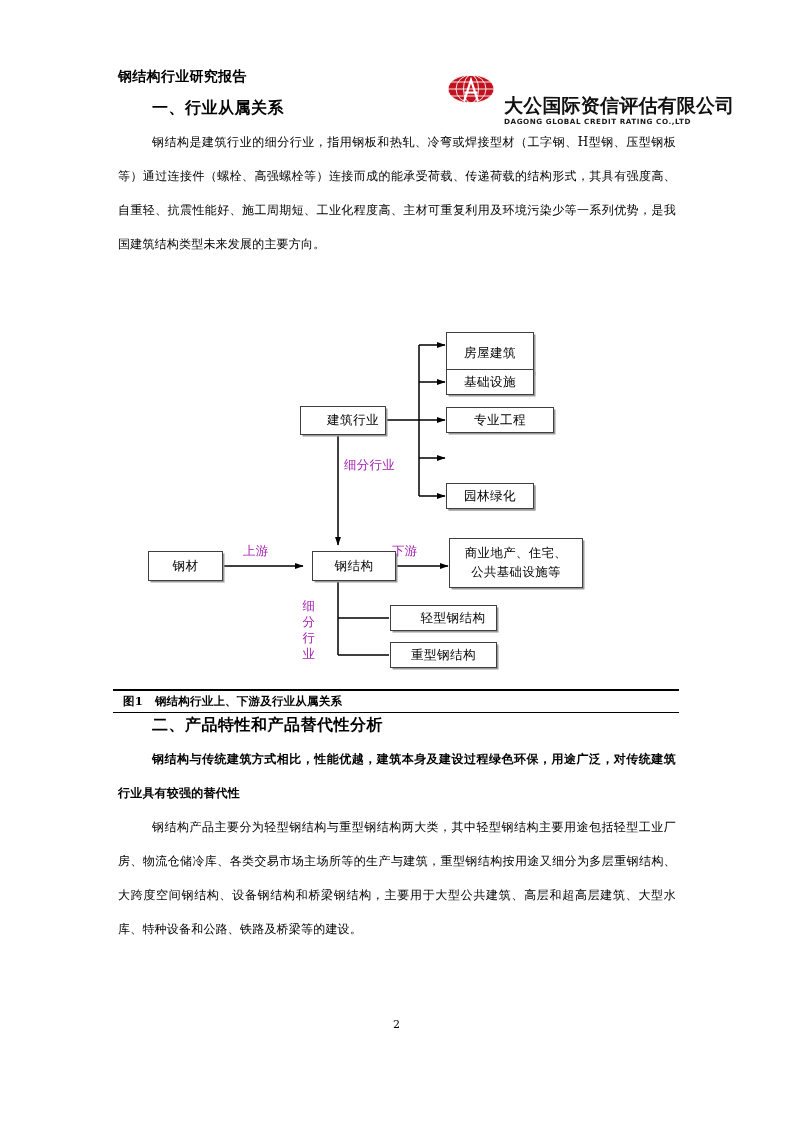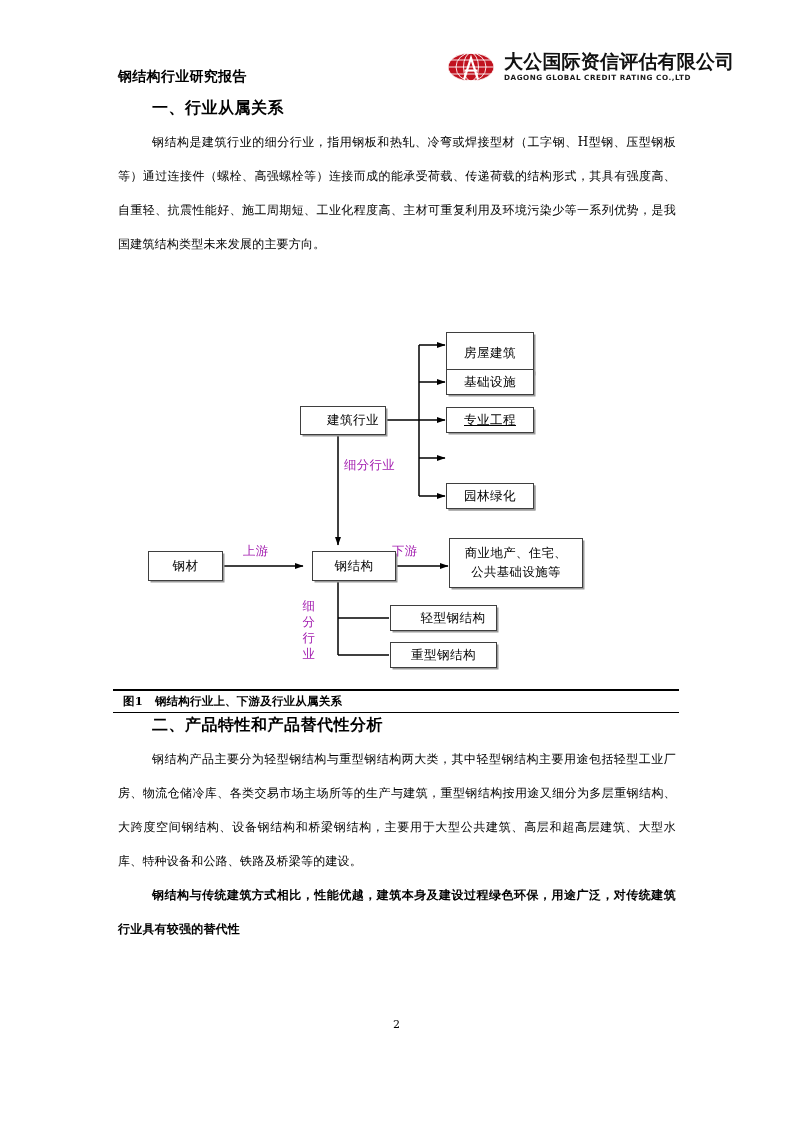--- a/index.html
+++ b/index.html
@@ -55,20 +55,21 @@
     justify-content: center;
     line-height: 1;
   }
   .logo-cn {
     font-family: Liberation Serif, serif;
     font-weight: bold;
     font-size: 19px;
     letter-spacing: 0.2px;
     color: #111111;
     white-space: nowrap;
+    margin-top: 44px;
   }
   .logo-en {
     font-family: "DejaVu Sans", "Liberation Sans", sans-serif;
     font-weight: bold;
     font-size: 7.2px;
     letter-spacing: 0.55px;
     color: #1a1a1a;
     margin-top: 3px;
     white-space: nowrap;
   }
@@ -236,21 +237,21 @@
         <line x1="373" y1="566" x2="448" y2="566" marker-end="url(#arw)"></line>
 
         <line x1="338" y1="582" x2="338" y2="655"></line>
         <line x1="338" y1="618" x2="389" y2="618"></line>
         <line x1="338" y1="655" x2="389" y2="655"></line>
       </g>
     </svg>
 
     <div class="dbox" style="left:446px; top:332px; width:88px; height:42px;">房屋建筑</div>
     <div class="dbox" style="left:446px; top:369px; width:88px; height:26px;">基础设施</div>
-    <div class="dbox" style="left:446px; top:407px; width:88px; height:26px;text-decoration:underline;">专业工程</div>
+    <div class="dbox" style="left:446px; top:407px; width:108px; height:26px;">专业工程</div>
     <div class="dbox" style="left:446px; top:445px; width:88px; height:26px;margin-top:38px;">装修装饰</div>
     <div class="dbox" style="left:446px; top:483px; width:88px; height:26px;">园林绿化</div>
 
     <div class="dbox" style="left:300px; top:406px; width:86px; height:29px;padding-left:20px;">建筑行业</div>
 
     <div class="dlabel" style="left:344px; top:457px;">细分行业</div>
 
     <div class="dbox" style="left:148px; top:551px; width:75px; height:30px;">钢材</div>
     <div class="dlabel" style="left:243px; top:543px;">上游</div>
 
@@ -266,19 +267,19 @@
     <div class="dbox" style="left:390px; top:605px; width:107px; height:26px;padding-left:19px;">轻型钢结构</div>
     <div class="dbox" style="left:390px; top:642px; width:107px; height:26px;">重型钢结构</div>
   </div>
 
   <div class="figure-caption">
     <span class="cap-num">图1</span><span>钢结构行业上、下游及行业从属关系</span>
   </div>
 
   <div class="content" style="top:713px;">
     <h2 class="section-heading">二、产品特性和产品替代性分析</h2>
+    <p class="body-text bold">钢结构与传统建筑方式相比，性能优越，建筑本身及建设过程绿色环保，用途广泛，对传统建筑行业具有较强的替代性</p>
     <p class="body-text">钢结构产品主要分为轻型钢结构与重型钢结构两大类，其中轻型钢结构主要用途包括轻型工业厂房、物流仓储冷库、各类交易市场主场所等的生产与建筑，重型钢结构按用途又细分为多层重钢结构、大跨度空间钢结构、设备钢结构和桥梁钢结构，主要用于大型公共建筑、高层和超高层建筑、大型水库、特种设备和公路、铁路及桥梁等的建设。</p>
-    <p class="body-text bold">钢结构与传统建筑方式相比，性能优越，建筑本身及建设过程绿色环保，用途广泛，对传统建筑行业具有较强的替代性</p>
   </div>
 
   <div class="page-number">2</div>
 
 </div>
 
 </body></html>

